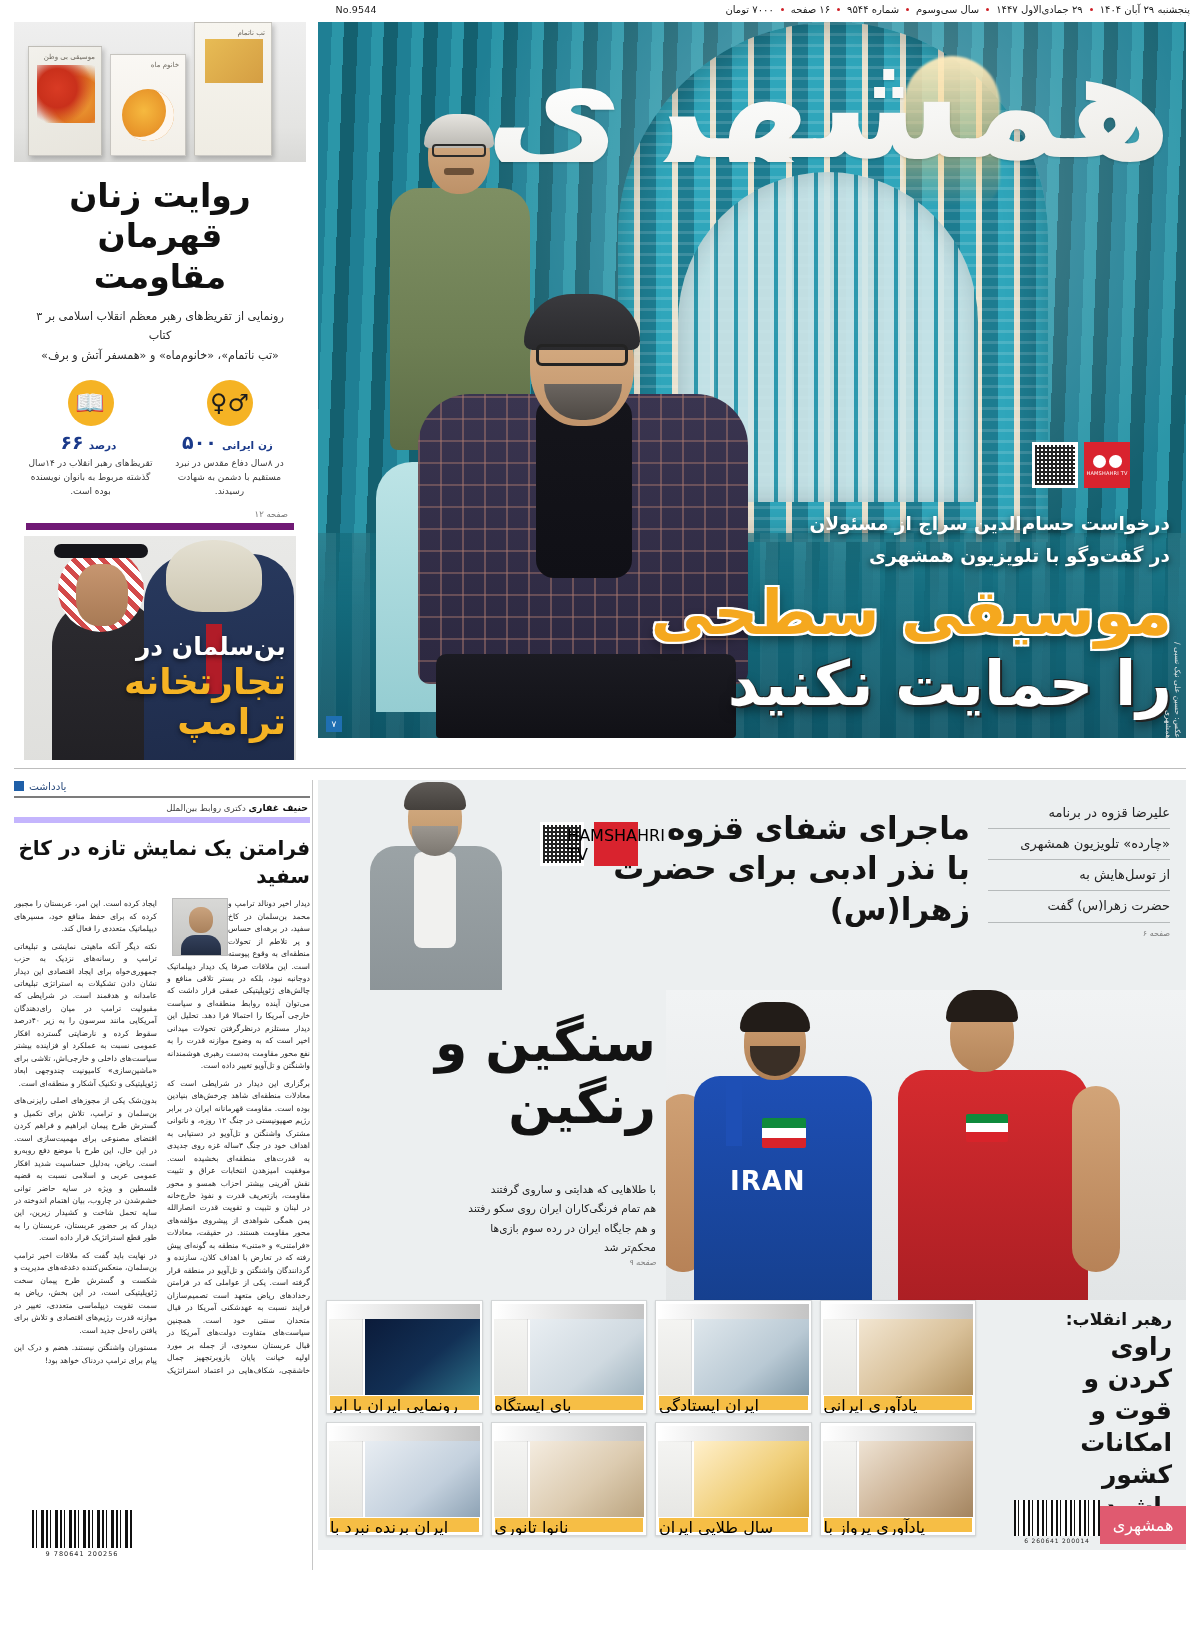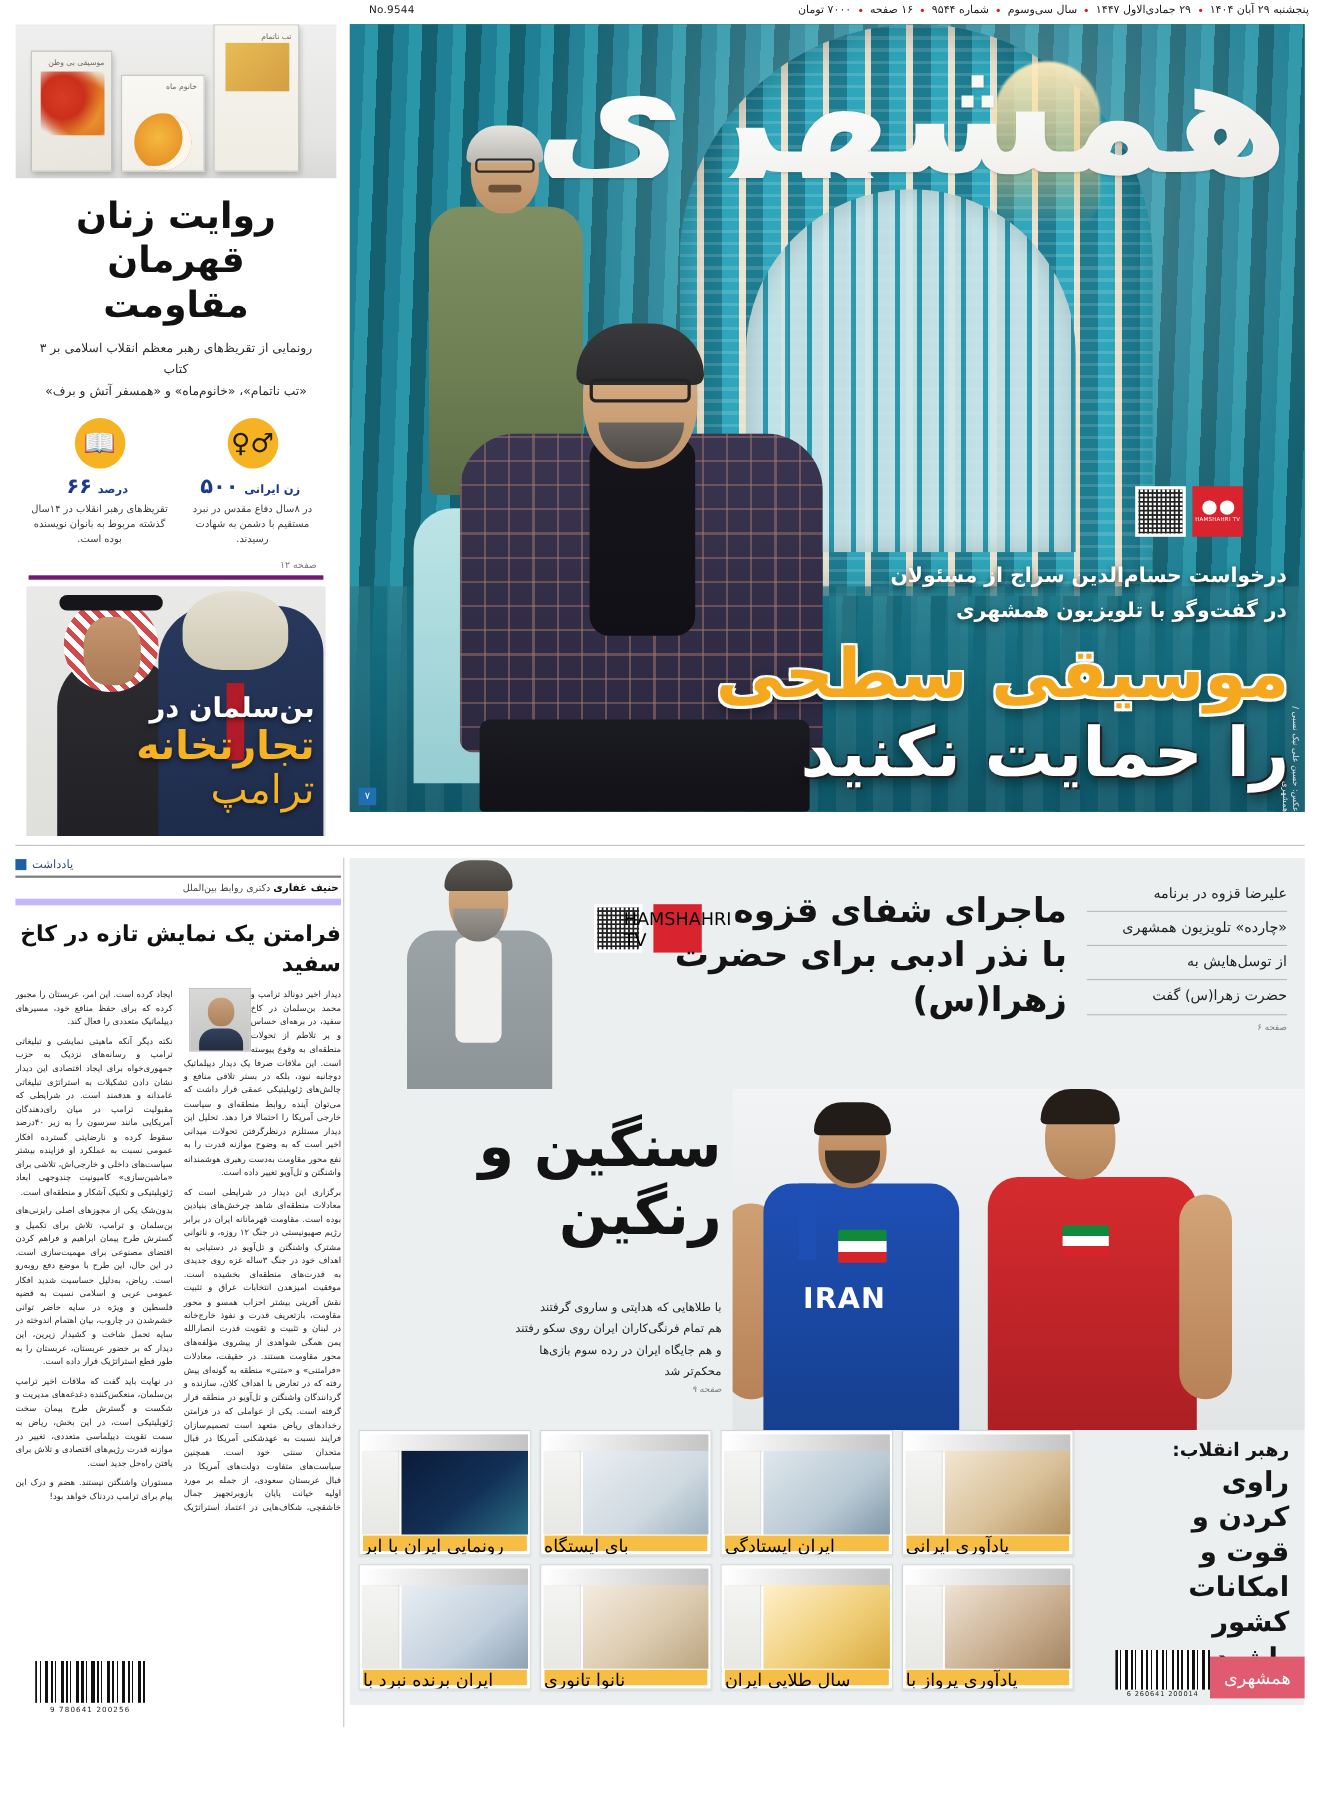--- a/index.html
+++ b/index.html
@@ -36,21 +36,21 @@
   .book {
     position: absolute; bottom: 6px; border: 1px solid rgba(0,0,0,.18);
     box-shadow: 2px 3px 5px rgba(0,0,0,.22);
   }
   .book-a { left: 14px; width: 74px; height: 110px;
     background: linear-gradient(160deg,#f3f1ec 0%,#ecebe4 40%,#e8e5dd 100%); }
   .book-a::after{ content:""; position:absolute; left:8px; top:18px; width:58px; height:58px;
     background: radial-gradient(circle at 35% 40%, #d93b24 0%, #c9301b 38%, transparent 70%),
                 radial-gradient(circle at 70% 62%, #f0a53a 0%, #e07a22 45%, transparent 72%);
     filter: blur(.3px);}
-  .book-b { left: 96px; width: 76px; height: 88px;
+  .book-b { left: 96px; width: 76px; height: 102px;
     background: linear-gradient(180deg,#faf8f4 0%,#f2efe8 100%); }
   .book-b::after{ content:""; position:absolute; left:50%; top:34px; transform:translateX(-50%);
     width:52px; height:52px; border-radius:50%;
     background: radial-gradient(circle at 42% 42%, #f6b93f 0%, #e8952a 55%, #d97d1c 100%);
     box-shadow: inset -8px -4px 0 0 rgba(255,255,255,.92); }
   .book-c { left: 180px; width: 78px; height: 134px;
     background: linear-gradient(180deg,#f7f5ef 0%,#efece3 100%); }
   .book-c::after{ content:""; position:absolute; left:10px; top:16px; width:58px; height:44px;
     background: linear-gradient(135deg,#e5b23a 0%,#cf8f25 100%); opacity:.85; }
   .book-label { position:absolute; top:6px; right:6px; font-size:7px; color:#6f6a60; direction:rtl;}
@@ -75,21 +75,21 @@
     width: 46px; height: 46px; border-radius: 50%; background: #f5b324;
     margin: 0 auto 5px auto; display: flex; align-items: center; justify-content: center;
     font-size: 24px; color: #1d1d1d; line-height: 1;
   }
   .stat-num { font-size: 19px; font-weight: 700; color: #1b3a8a; display: inline-block; }
   .stat-unit { font-size: 10.5px; font-weight: 700; color: #1b3a8a; display: inline-block; margin-right: 4px;}
   .stat-desc { font-size: 9px; line-height: 1.6; color: #3a3a3a; margin-top: 3px; }
 
   .pagenote {
     direction: rtl; text-align: right; font-size: 8.5px; color: #767676;
-    border-bottom: 4px solid #701a75; padding: 0 6px 4px 0; margin: 10px 12px 0 12px;
+    border-bottom: 7px solid #701a75; padding: 0 6px 4px 0; margin: 10px 12px 0 12px;
   }
 
   
   .bs-block {
     position: relative; margin: 6px 10px 0 10px; height: 300px; overflow: hidden;
     background: linear-gradient(180deg,#e9e9e7 0%, #dcdcd9 100%);
   }
   .bs-photo { position: absolute; inset: 0; }
   .bs-figL { position:absolute; left:28px; bottom:0; width:108px; height:236px;
     background: linear-gradient(180deg,#2c2b30 0%,#1d1c20 100%); border-radius: 46px 46px 0 0;}
@@ -102,21 +102,21 @@
     background: linear-gradient(175deg,#28395e 0%,#1b2744 100%); border-radius: 50px 42px 0 0;}
   .bs-hair { position:absolute; left:142px; top:4px; width:96px; height:72px; border-radius:48% 48% 38% 38%;
     background: linear-gradient(180deg,#e4e0d2 0%,#cdc7b2 100%); }
   .bs-tie { position:absolute; left:182px; top:88px; width:16px; height:70px; background:#b11c28; }
   .bs-head {
     position: absolute; right: 10px; top: 96px; left: 10px; direction: rtl; text-align: right;
     text-shadow: 0 2px 5px rgba(0,0,0,.55);
   }
   .bs-head .l1 { font-size: 25px; font-weight: 700; color:#fff; line-height:1.2; }
   .bs-head .l2 { font-size: 36px; font-weight: 700; color:#f5b324; line-height:1.12; }
-  .bs-head .l3 { font-size: 36px; font-weight: 400; color:#f5b324; line-height:1.12; }
+  .bs-head .l3 { font-size: 36px; font-weight: 700; color:#f5b324; line-height:1.12; }
 
   
   .hero {
     position: absolute; left: 318px; top: 22px; width: 868px; height: 716px;
     overflow: hidden; background:#0d4f5c;
   }
   .hero-bg { position:absolute; inset:0;
     background:
       radial-gradient(ellipse at 62% 24%, rgba(255,255,255,.30) 0%, transparent 52%),
       repeating-linear-gradient(92deg, #1f7f94 0 14px, #2b96a8 14px 26px, #14606f 26px 40px),

